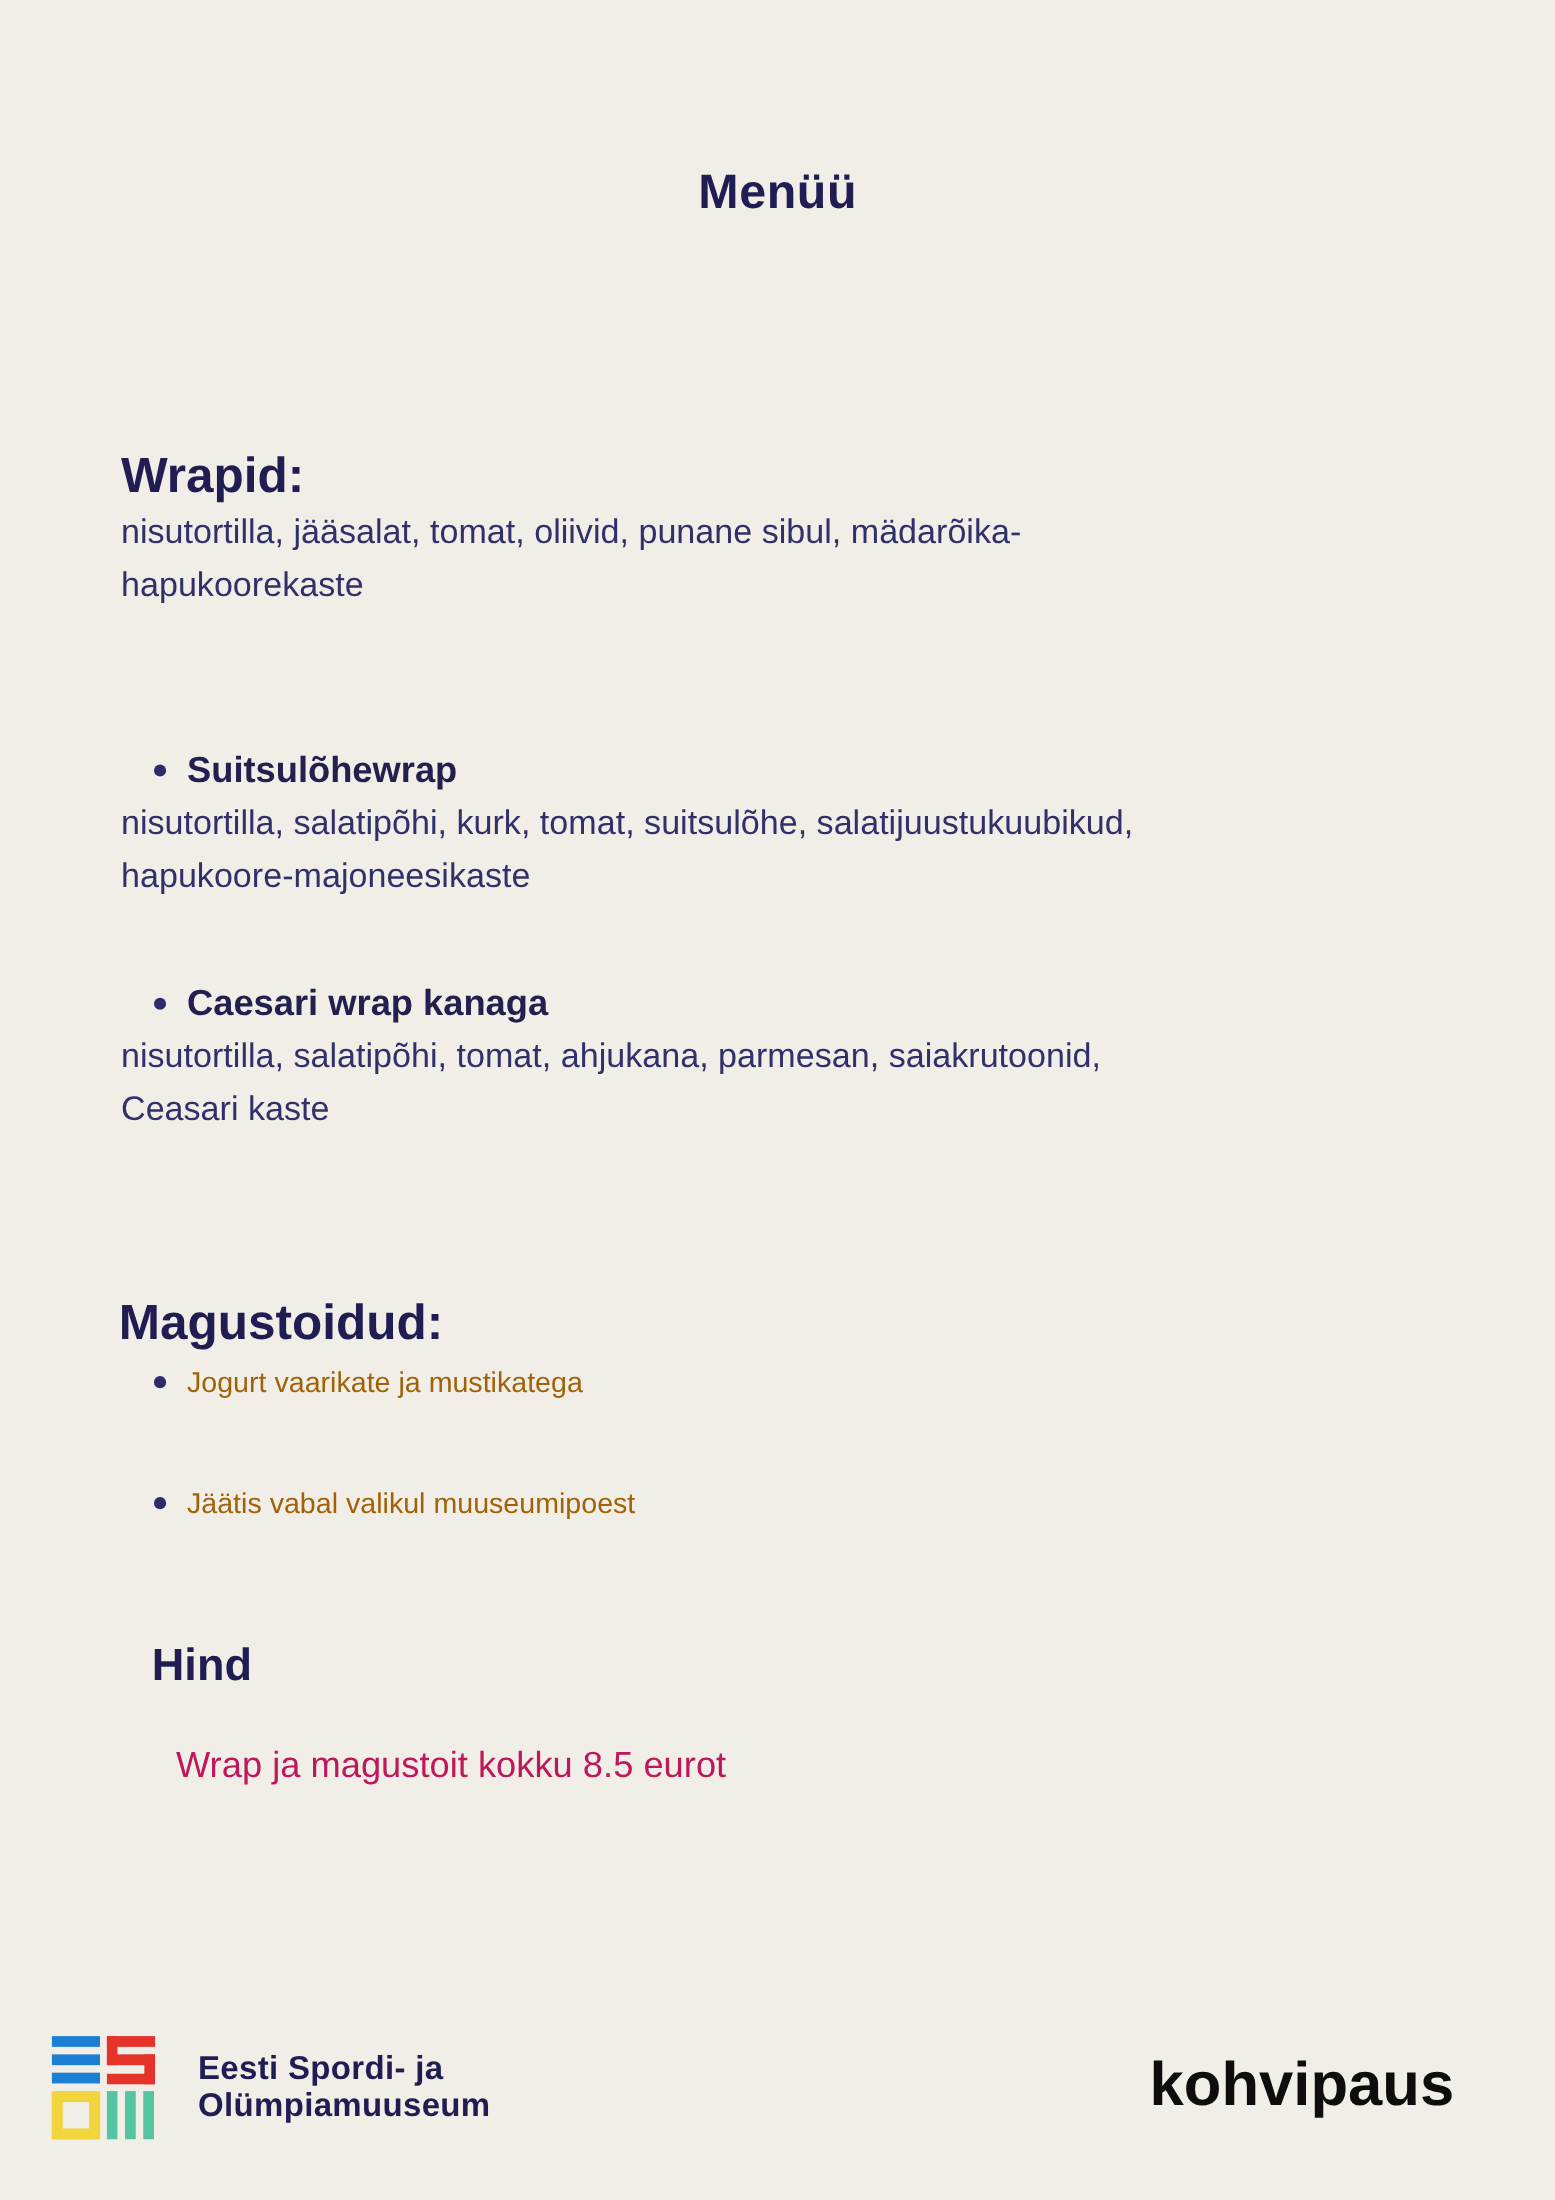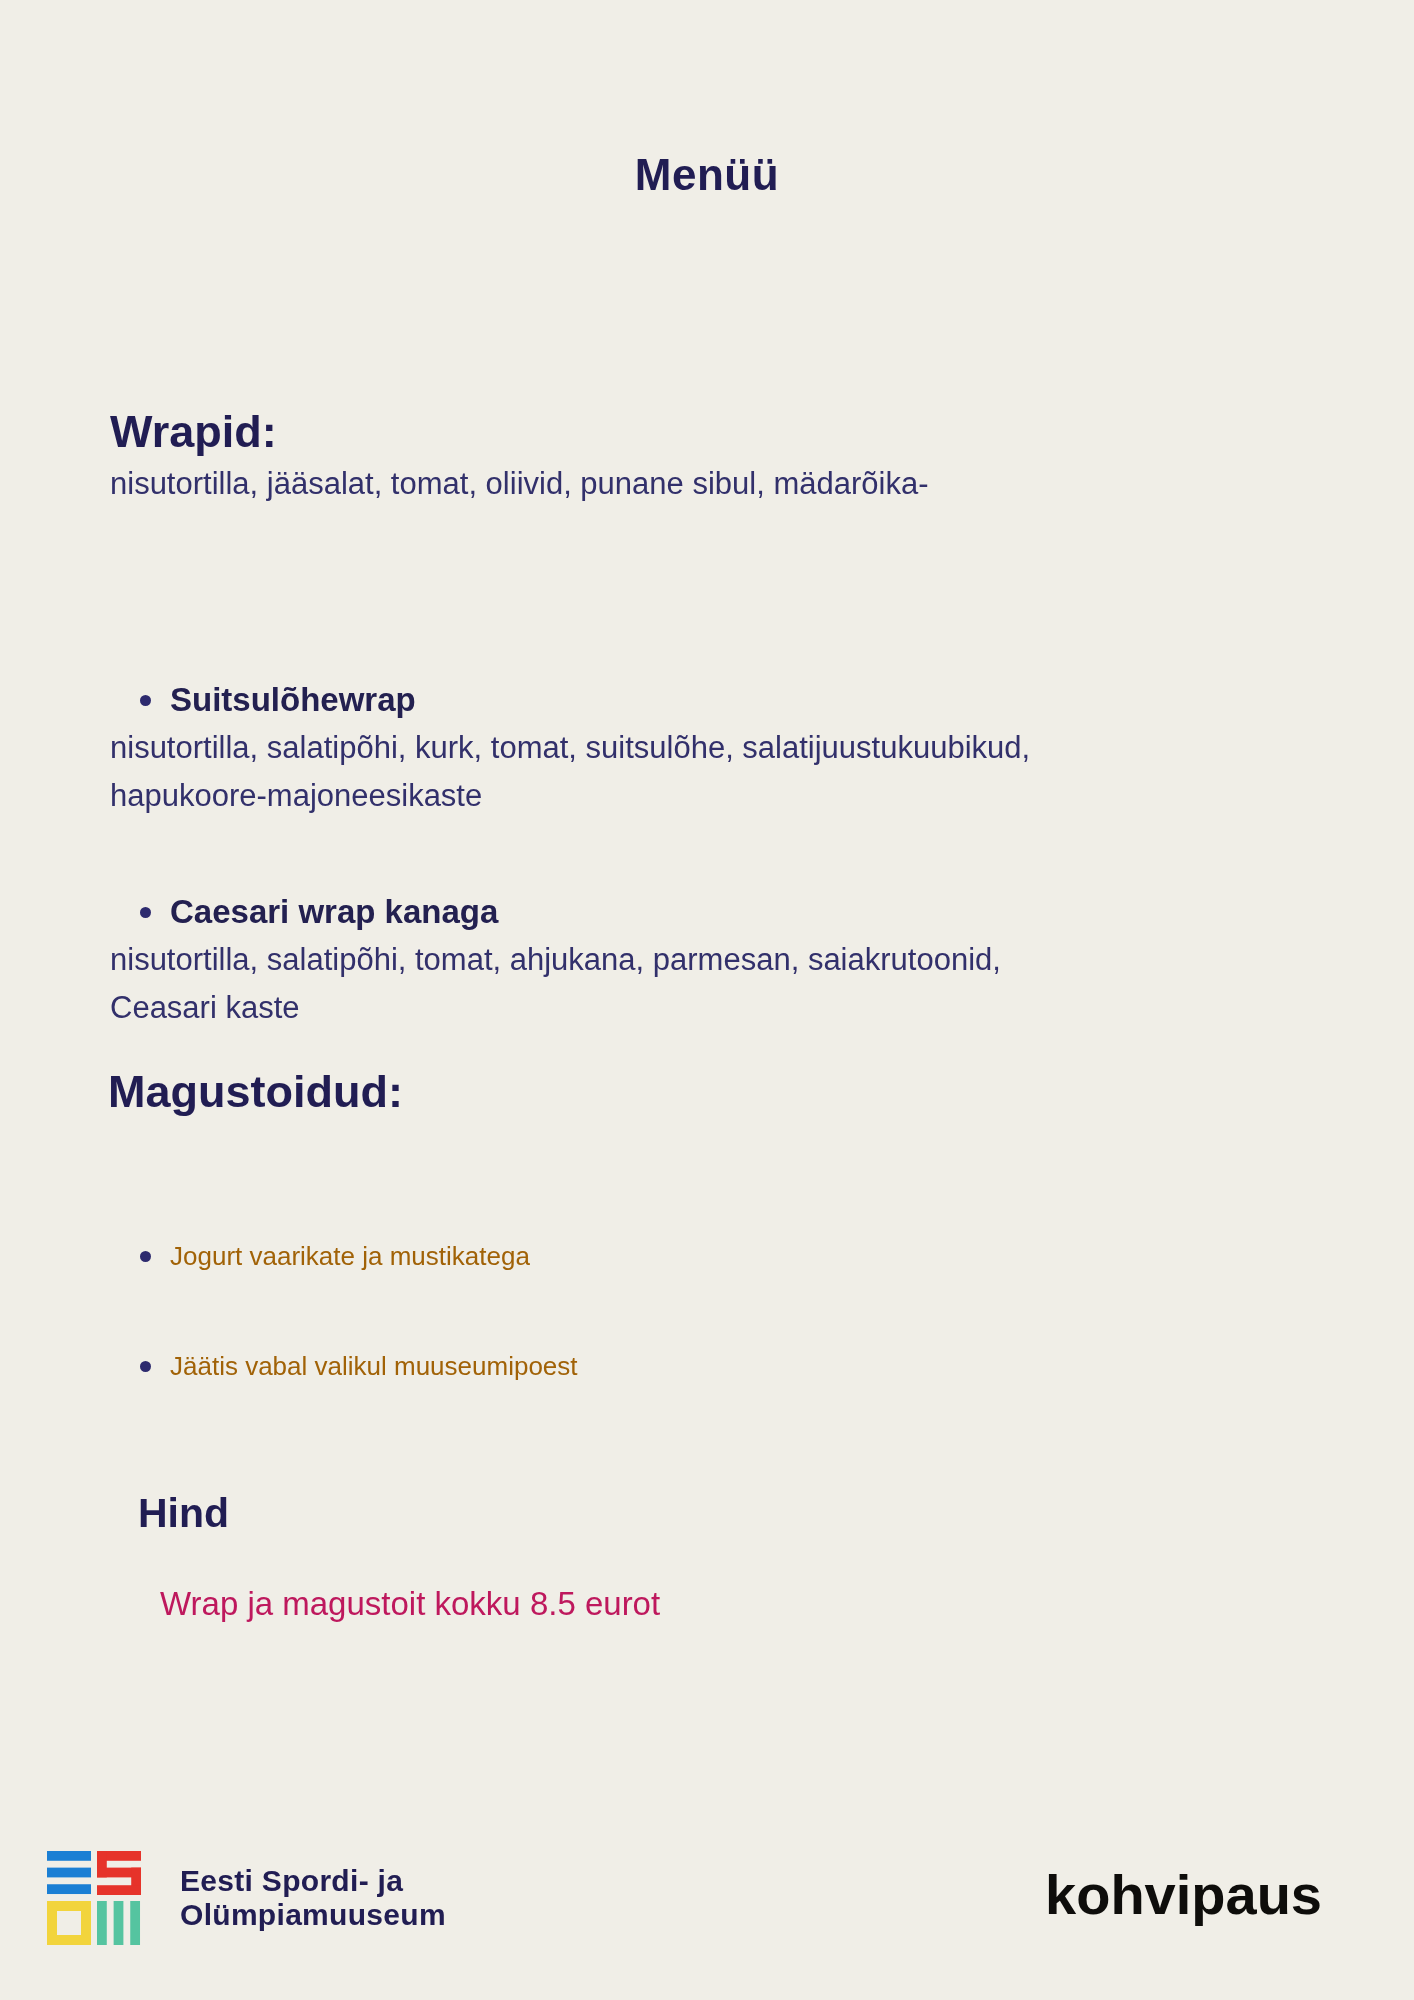--- a/index.html
+++ b/index.html
@@ -27,21 +27,21 @@
     color: #211d53;
   }
   .section-heading {
     position: absolute;
     left: 110px;
     font-size: 45px;
     font-weight: 800;
     color: #211d53;
   }
   .h-wraps { top: 362px; margin-top: 44px; }
-  .h-desserts { top: 1066px; left: 108px; }
+  .h-desserts { top: 1176px; left: 108px; }
   .h-price { top: 1490px; left: 122px; font-size: 41px; margin-left: 16px; }
 
   .menu-item { position: absolute; left: 110px; right: 90px; }
   .item-1 { top: 460px; }
   .item-2 { top: 676px; }
   .item-3 { top: 888px; }
 
   .name-row {
     display: flex;
     align-items: center;
@@ -123,20 +123,21 @@
 <body>
 
 <div class="page">
 
   <h1 class="page-title">Menüü</h1>
 
   <h2 class="section-heading h-wraps">Wrapid:</h2>
 
   <div class="menu-item item-1">
     <div class="item-desc-line">nisutortilla, jääsalat, tomat, oliivid, punane sibul, mädarõika-</div>
+    <div class="item-desc-line">hapukoorekaste</div>
   </div>
 
   <div class="menu-item item-2">
     <div class="name-row">
       <span class="bullet"></span>
       <span class="item-name">Suitsulõhewrap</span>
     </div>
     <div class="item-desc-line">nisutortilla, salatipõhi, kurk, tomat, suitsulõhe, salatijuustukuubikud,</div>
     <div class="item-desc-line">hapukoore-majoneesikaste</div>
   </div>

